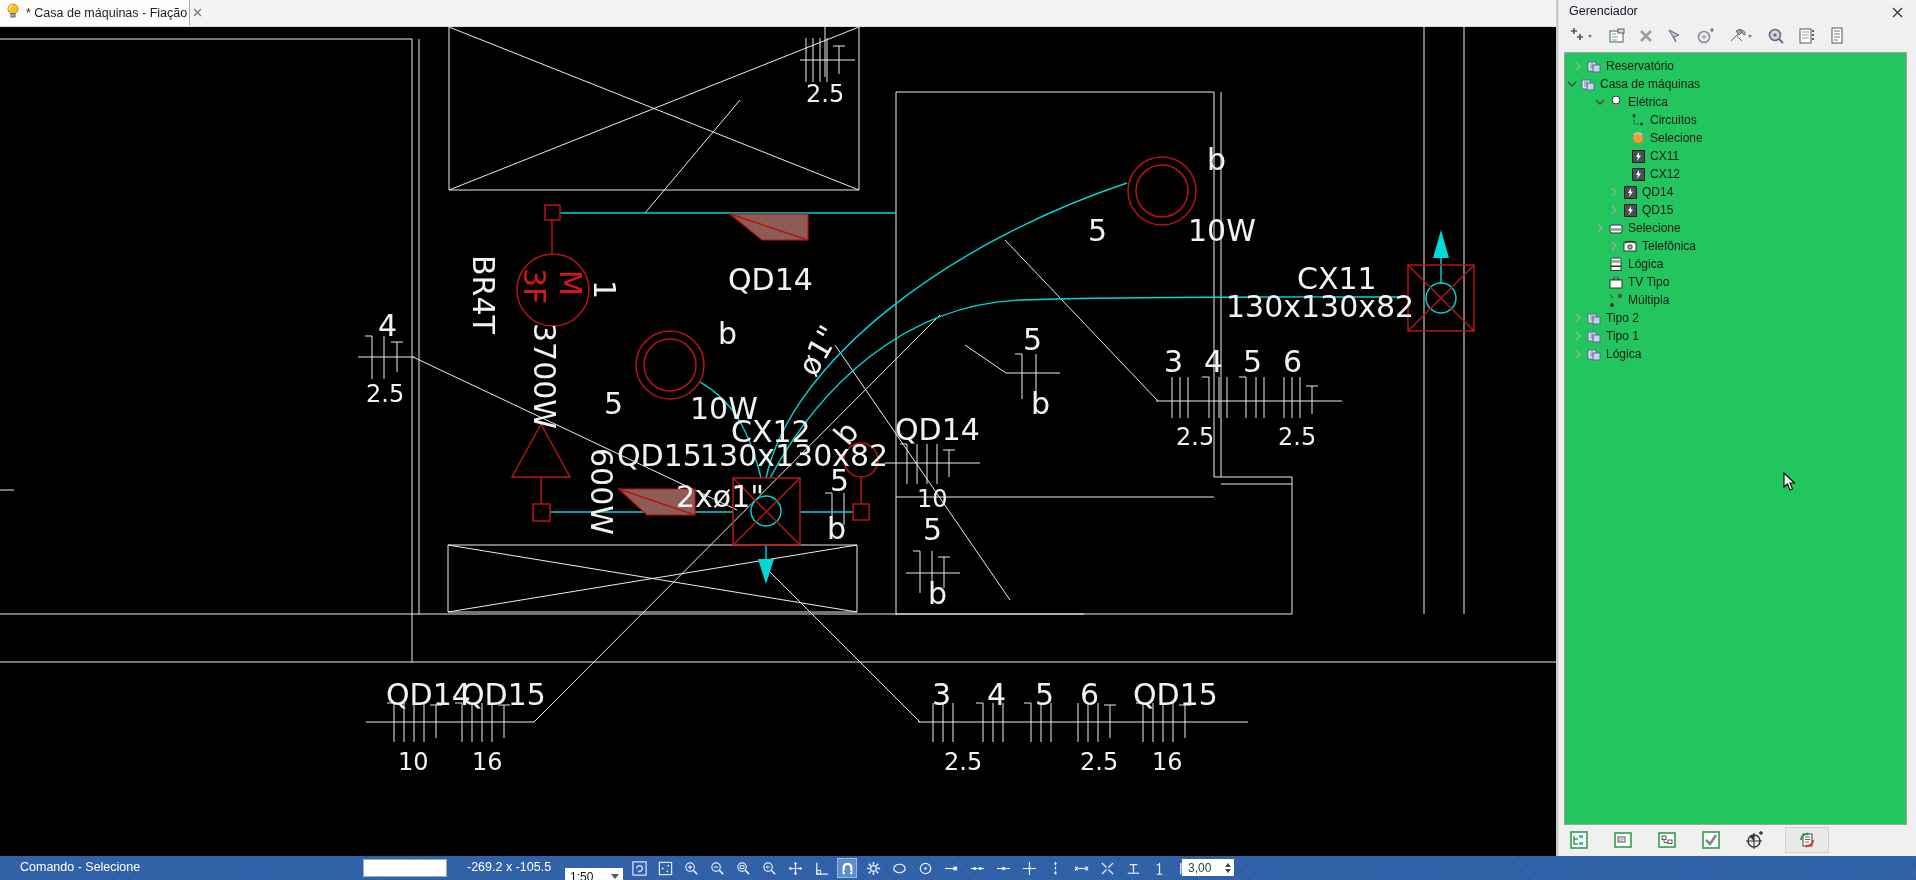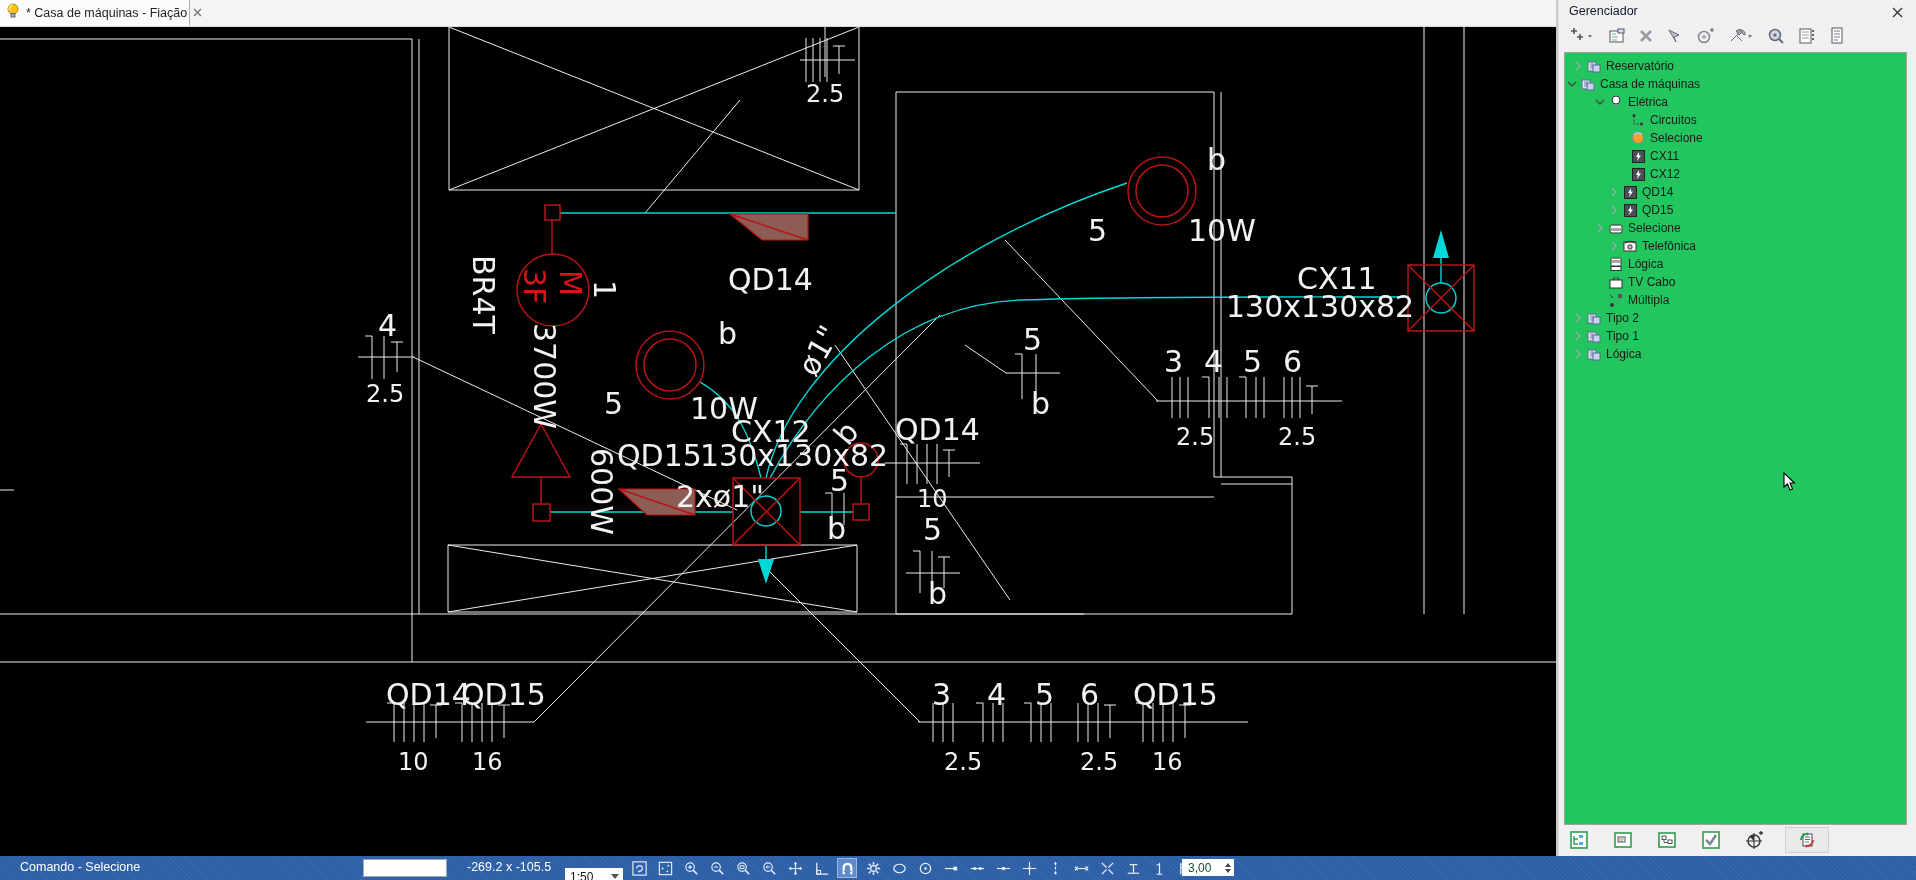--- a/index.html
+++ b/index.html
@@ -557,21 +557,21 @@
         </span>
       <span class="tlabel">Lógica</span>
     </div>
     <div class="trow" style="padding-left:42px">
       <span class="ticon">
           <svg width="14" height="13" viewBox="0 0 14 13">
             <rect x="1" y="4" width="12" height="8" fill="#fff" stroke="#333"></rect>
             <path d="M4,4 L6,1 M10,4 L8,1" stroke="#333" stroke-width="1.1"></path>
           </svg>
         </span>
-      <span class="tlabel">TV Cabo</span>
+      <span class="tlabel">TV Tipo</span>
     </div>
     <div class="trow" style="padding-left:42px">
       <span class="ticon">
           <svg width="14" height="14" viewBox="0 0 14 14">
             <rect x="9" y="1" width="4" height="4" fill="#555"></rect>
             <circle cx="3" cy="12" r="2" fill="#333"></circle>
             <path d="M2,4 l3,0 M8,11 l3,-6" stroke="#777" stroke-width="1" stroke-dasharray="2,1.5"></path>
             <path d="M1,2 l3,3" stroke="#333"></path>
           </svg>
         </span>

